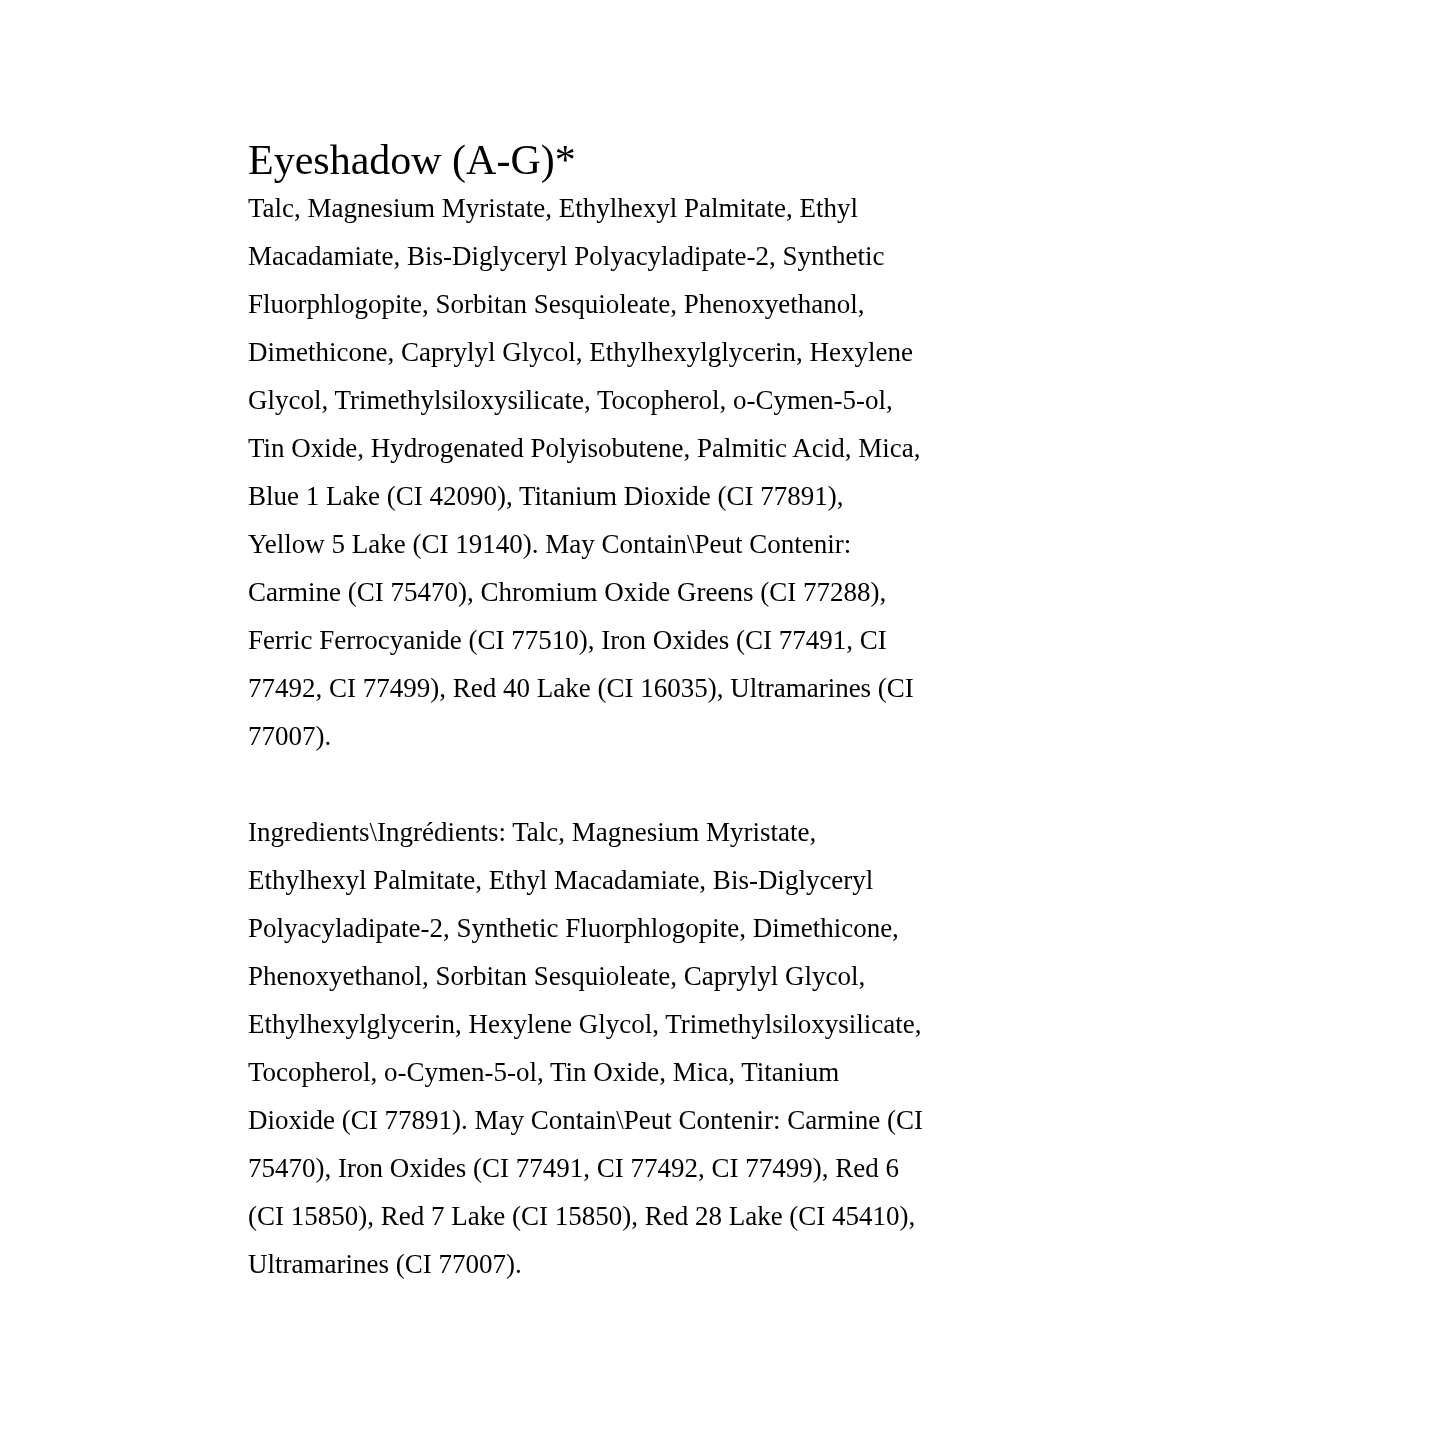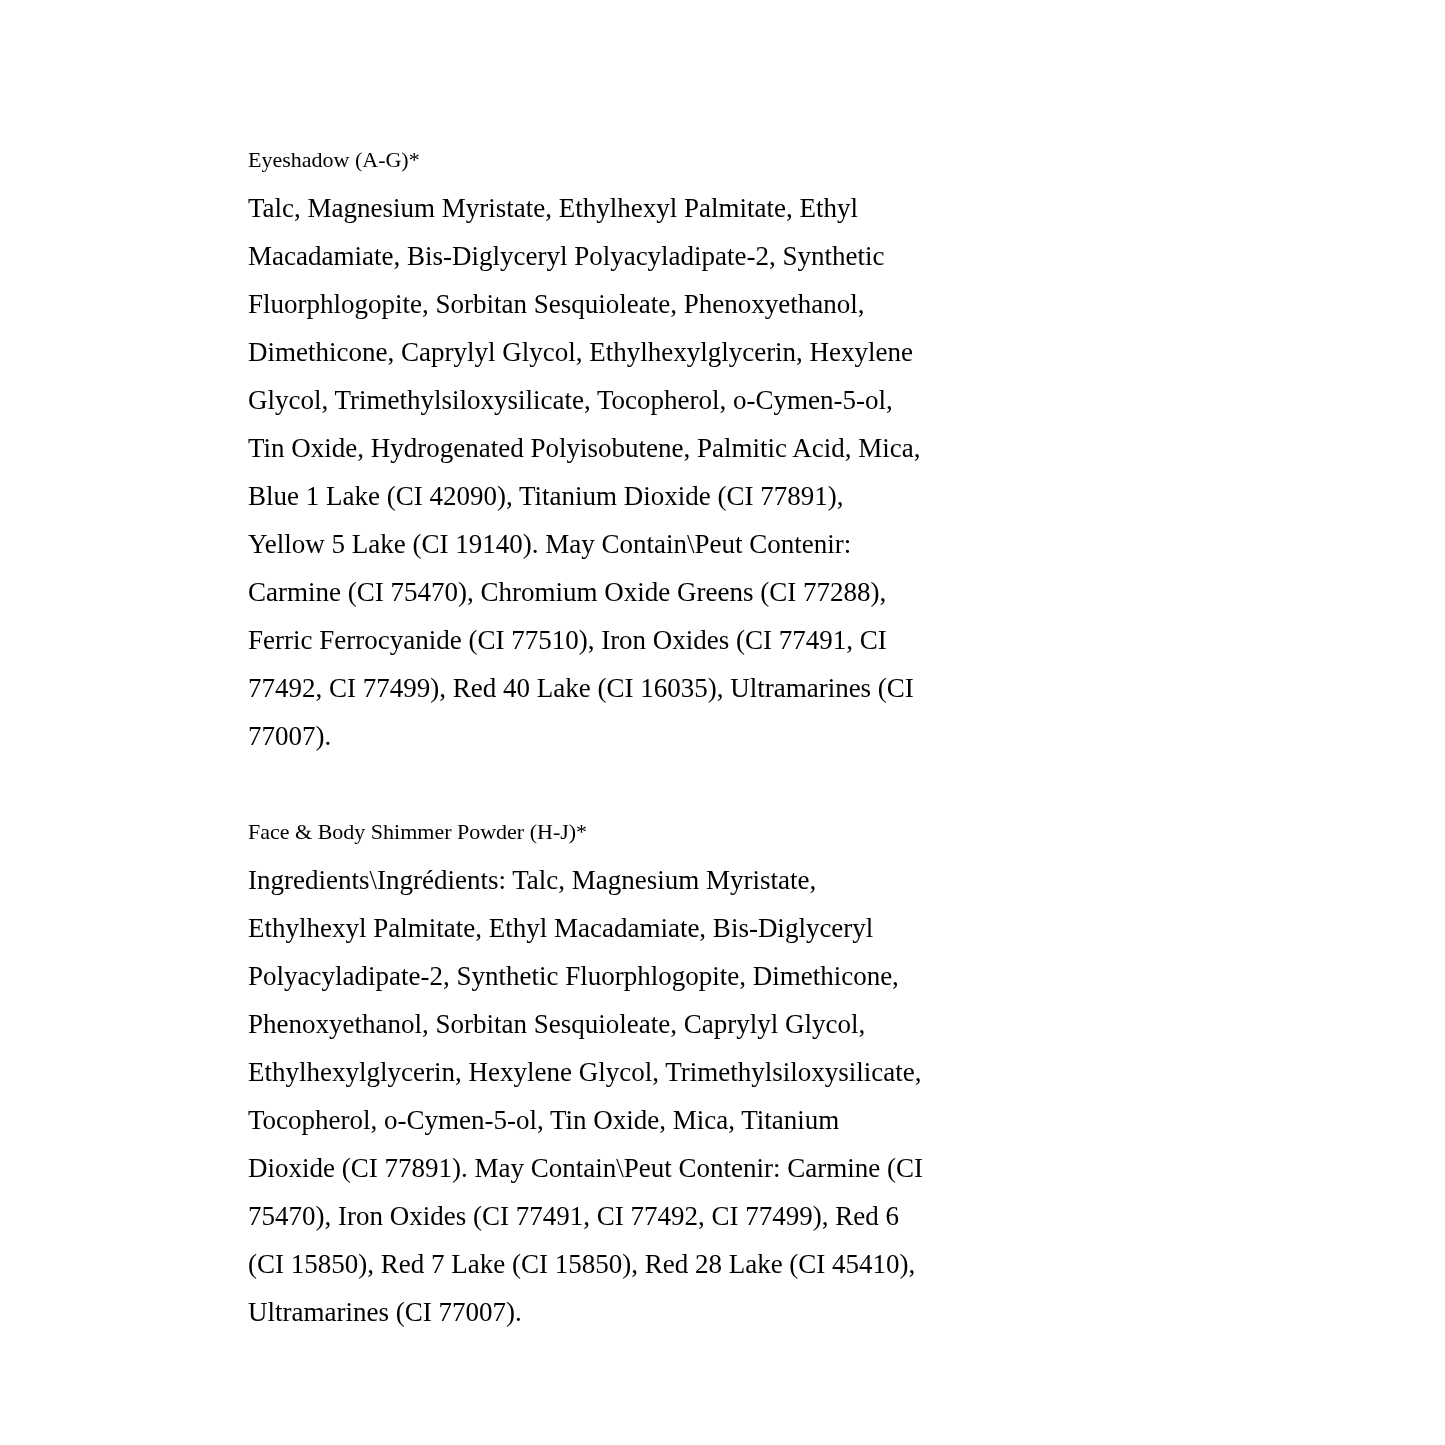--- a/index.html
+++ b/index.html
@@ -18,21 +18,21 @@
   .doc-content {
     position: absolute;
     left: 248px;
     top: 136px;
     width: 1060px;
   }
   .section {
     margin: 0 0 48px 0;
   }
   .section-title {
-    font-size: 22px;
+    font-size: 42px;
     line-height: 48px;
     font-weight: normal;
     margin: 0;
     white-space: pre;
   }
   .section-body {
     font-size: 27px;
     line-height: 48px;
     margin: 0;
     white-space: pre;
@@ -53,21 +53,20 @@
 Tin Oxide, Hydrogenated Polyisobutene, Palmitic Acid, Mica,
 Blue 1 Lake (CI 42090), Titanium Dioxide (CI 77891),
 Yellow 5 Lake (CI 19140). May Contain\Peut Contenir:
 Carmine (CI 75470), Chromium Oxide Greens (CI 77288),
 Ferric Ferrocyanide (CI 77510), Iron Oxides (CI 77491, CI
 77492, CI 77499), Red 40 Lake (CI 16035), Ultramarines (CI
 77007).</div>
   </div>
 
   <div class="section">
-    <div class="section-title">Face &amp; Body Shimmer Powder (H-J)*</div>
     <div class="section-body">Ingredients\Ingrédients: Talc, Magnesium Myristate,
 Ethylhexyl Palmitate, Ethyl Macadamiate, Bis-Diglyceryl
 Polyacyladipate-2, Synthetic Fluorphlogopite, Dimethicone,
 Phenoxyethanol, Sorbitan Sesquioleate, Caprylyl Glycol,
 Ethylhexylglycerin, Hexylene Glycol, Trimethylsiloxysilicate,
 Tocopherol, o-Cymen-5-ol, Tin Oxide, Mica, Titanium
 Dioxide (CI 77891). May Contain\Peut Contenir: Carmine (CI
 75470), Iron Oxides (CI 77491, CI 77492, CI 77499), Red 6
 (CI 15850), Red 7 Lake (CI 15850), Red 28 Lake (CI 45410),
 Ultramarines (CI 77007).</div>

